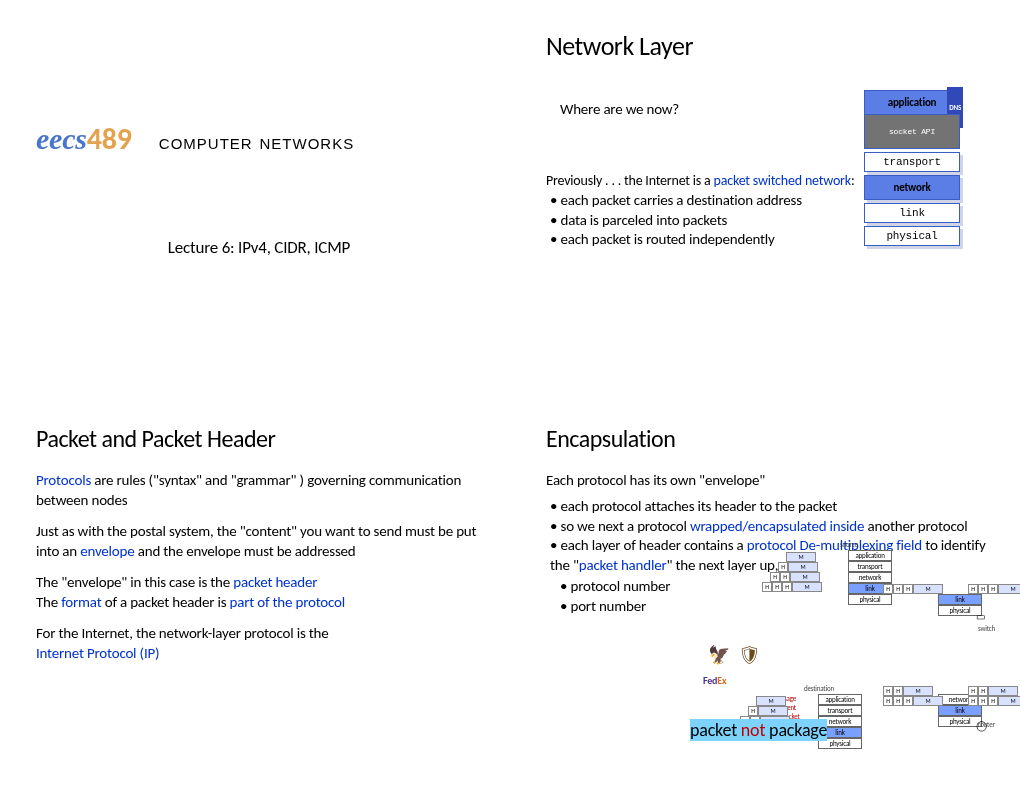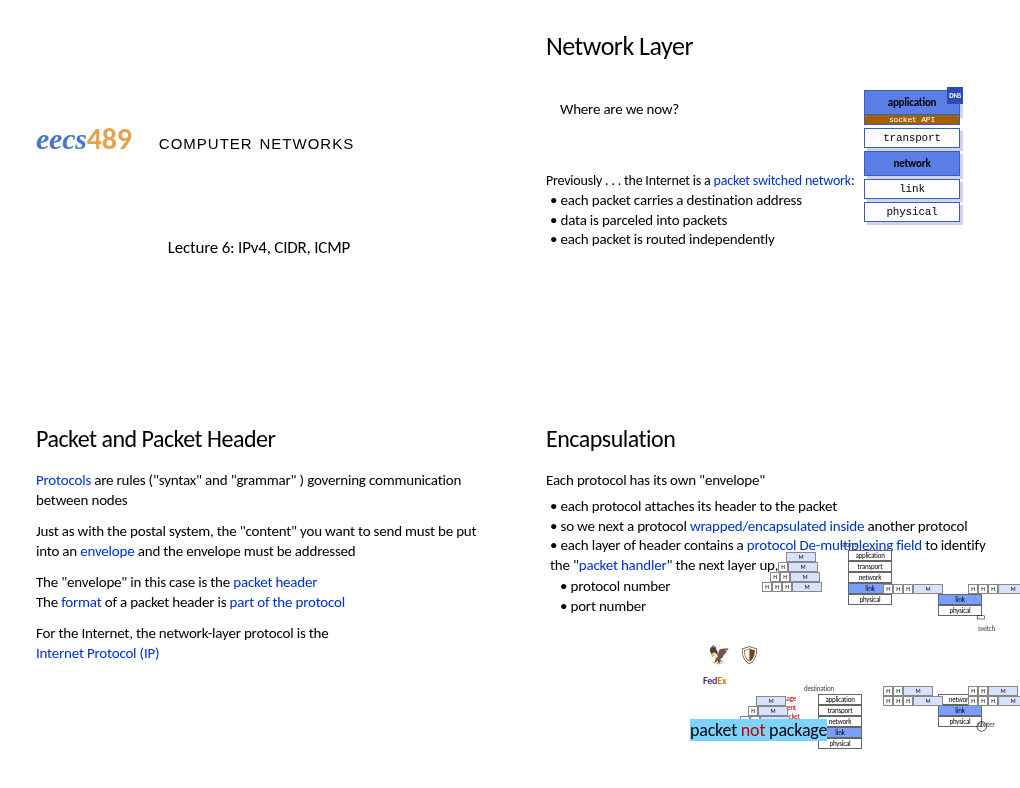--- a/index.html
+++ b/index.html
@@ -104,40 +104,40 @@
   }
   .stack .app {
     background: #5a7de6;
     color: #000;
     font-family: inherit;
     font-size: 11px;
     font-weight: bold;
     padding: 5px 0;
   }
   .stack .socketapi {
-    background: #a16207;
+    background: #737373;
     color: #fff;
     font-size: 8px;
-    padding: 0;
+    padding: 12px;
     margin-top: -4px;
   }
   .stack .net {
     background: #5a7de6;
     font-weight: bold;
     font-family: inherit;
     padding: 5px 0;
   }
   .stack .dns {
     position: absolute;
     right: -4px;
     top: -4px;
     font-size: 7px;
     background: #3148b8;
     color: #fff;
-    padding: 4px 2px;
+    padding: 16px 2px;
   }
   .stack .shadow {
     box-shadow: 3px 3px 0 #d0d4e8;
   }
   .where {
     position: absolute;
     top: 100px;
     left: 50px;
     font-size: 15px;
   }

